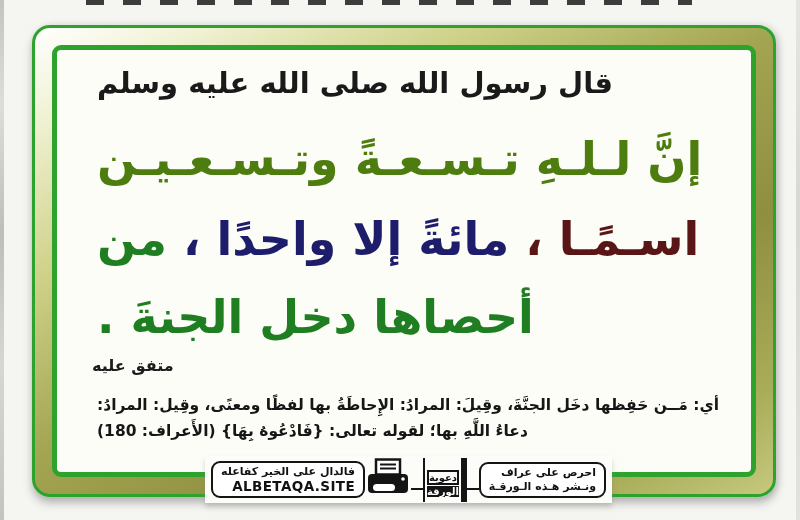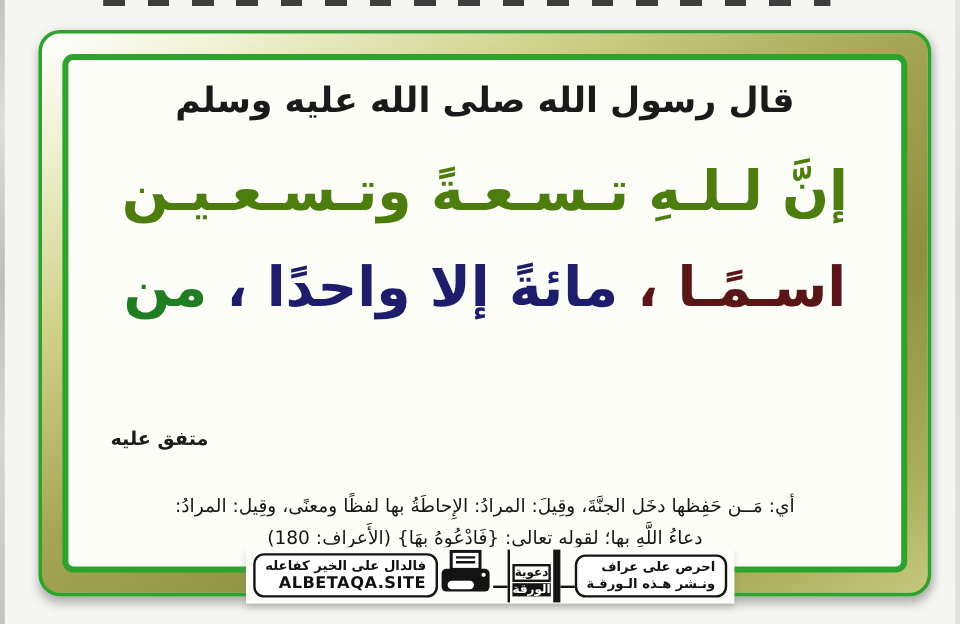--- a/index.html
+++ b/index.html
@@ -27,40 +27,40 @@
     background:
       linear-gradient(150deg, #ffffff 0%, #f1f3d6 10%, #cfd289 28%, #a3a552 48%, #8e9040 68%, #a9ac58 88%, #c6c97e 100%);
     box-shadow: 0 6px 8px rgba(110,110,110,.45), 3px 0 6px rgba(140,140,140,.25);
   }
   .frame-inner {
     position: absolute; left: 17px; top: 17px; right: 17px; bottom: 17px;
     border: 5px solid #2da32d; border-radius: 9px;
     background: #fdfdf8;
     direction: rtl;
   }
-  .row { position: absolute; left: 0; right: 0; text-align: center; }
+  .row { position: absolute; left: 0; right: 0; text-align: left; padding-left: 40px; }
 
   .header-line {
     top: 16px; font-size: 29px; font-weight: bold; color: #1a1a1a;
     letter-spacing: 0;
   }
   .hadith-line { font-weight: bold; line-height: 70px; font-size: 46px; white-space: nowrap; }
   .hadith-1 { top: 74px;  color: #4d7c0f; }
   .hadith-2 { top: 154px; }
   .hadith-2 .maroon { color: #5a1616; }
   .hadith-2 .navy   { color: #1d1d6b; }
   .hadith-2 .green  { color: #1f7d22; }
   .hadith-3 { top: 232px; color: #1f7d22; }
 
   .attribution {
     top: 306px; text-align: left; padding-left: 35px;
     font-size: 16px; font-weight: bold; color: #1c1c1c;
   }
   .explanation {
-    top: 359px; font-size: 15.5px; font-weight: normal; color: #161616;
+    top: 342px; font-size: 15.5px; font-weight: bold; color: #161616;
     line-height: 26px;
   }
 
   
   .footer-bar {
     position: absolute; left: 205px; top: 456px; width: 407px; height: 47px;
     background: #fcfcf8;
     display: flex; direction: rtl; align-items: center; justify-content: space-between;
     padding: 0 6px;
     box-shadow: 0 4px 5px rgba(130,130,130,.35);
@@ -98,20 +98,21 @@
 
 <div class="frame">
   <div class="frame-inner">
 
     <div class="row header-line">قال رسول الله صلى الله عليه وسلم</div>
 
     <div class="row hadith-line hadith-1">إنَّ لـلـهِ تـسـعـةً وتـسـعـيـن</div>
 
     <div class="row hadith-line hadith-2"><span class="maroon">اسـمًـا ، </span><span class="navy">مائةً إلا واحدًا ، </span><span class="green">من</span></div>
 
+    <div class="row hadith-line hadith-3">أحصاها دخل الجنةَ .</div>
 
     <div class="row attribution">متفق عليه</div>
 
     <div class="row explanation">
       <div>أي: مَــن حَفِظها دخَل الجنَّةَ، وقِيلَ: المرادُ: الإِحاطَةُ بها لفظًا ومعنًى، وقِيل: المرادُ:</div>
       <div>دعاءُ اللَّهِ بها؛ لقوله تعالى: {فَادْعُوهُ بِهَا} (الأَعراف: 180)</div>
     </div>
 
   </div>
 </div>

